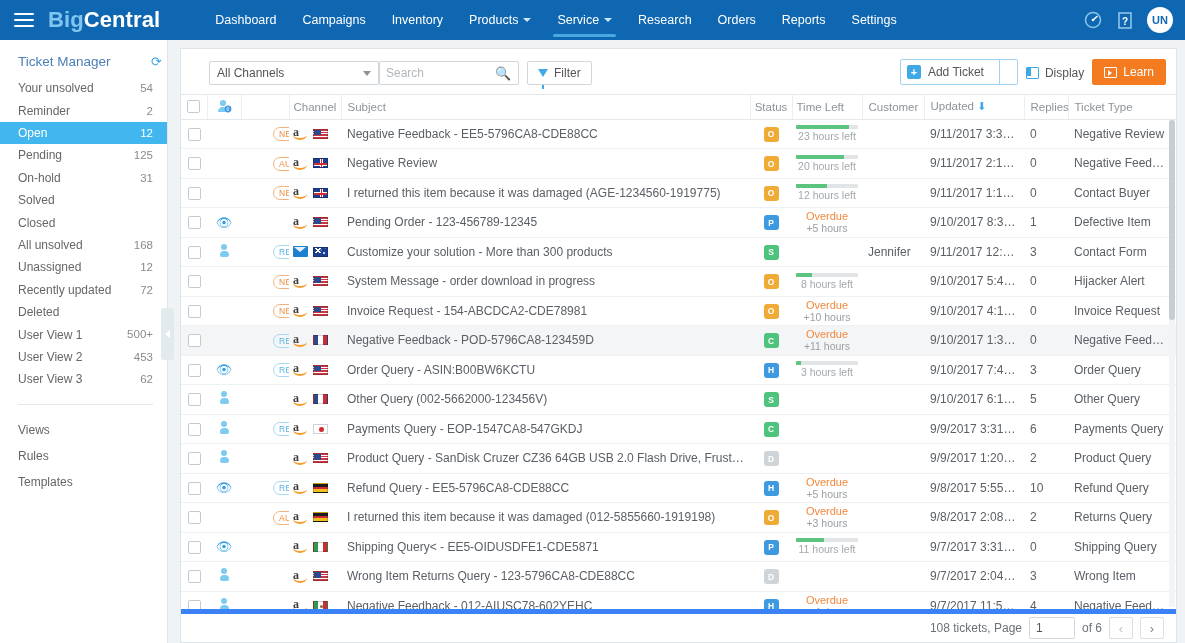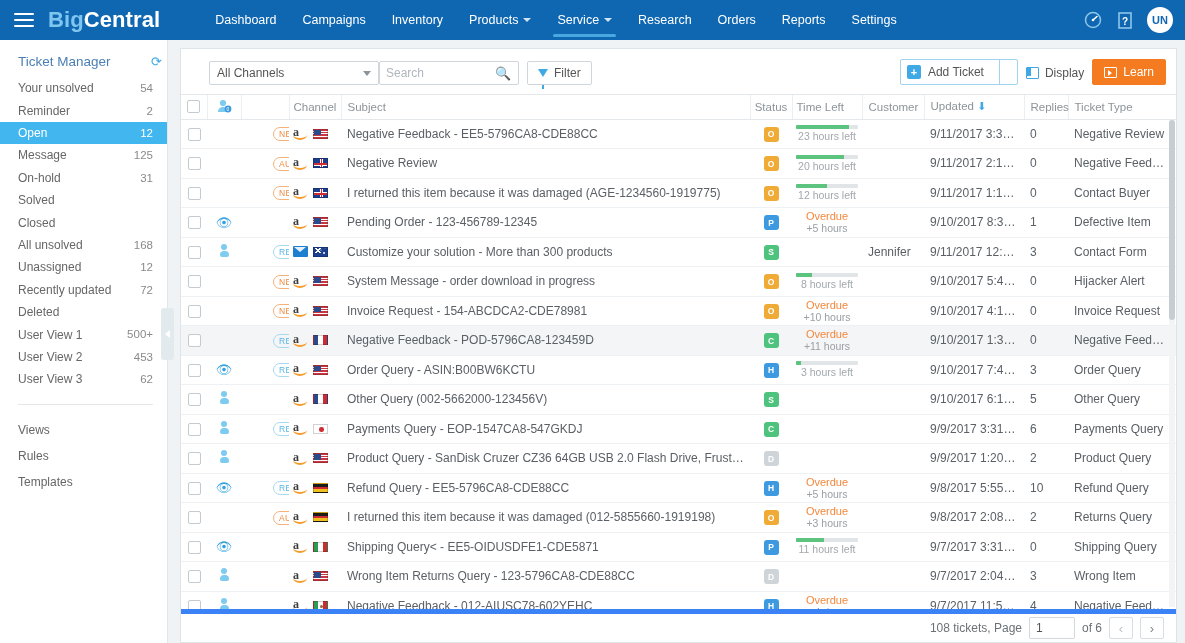--- a/index.html
+++ b/index.html
@@ -307,21 +307,21 @@
           </div>
           <div class="sb-item">
             <span>Reminder</span>
             <span class="sb-count">2</span>
           </div>
           <div class="sb-item active">
             <span>Open</span>
             <span class="sb-count">12</span>
           </div>
           <div class="sb-item">
-            <span>Message</span>
+            <span>Pending</span>
             <span class="sb-count">125</span>
           </div>
           <div class="sb-item">
             <span>On-hold</span>
             <span class="sb-count">31</span>
           </div>
           <div class="sb-item">
             <span>Solved</span>
             <span class="sb-count"></span>
           </div>

